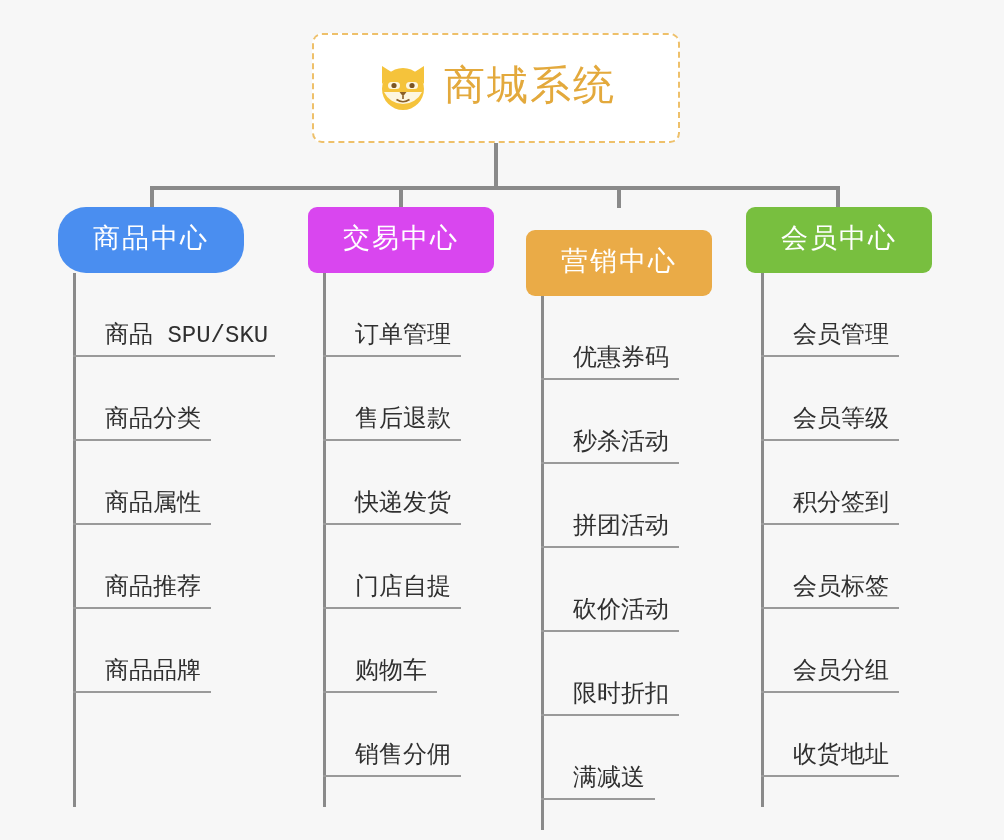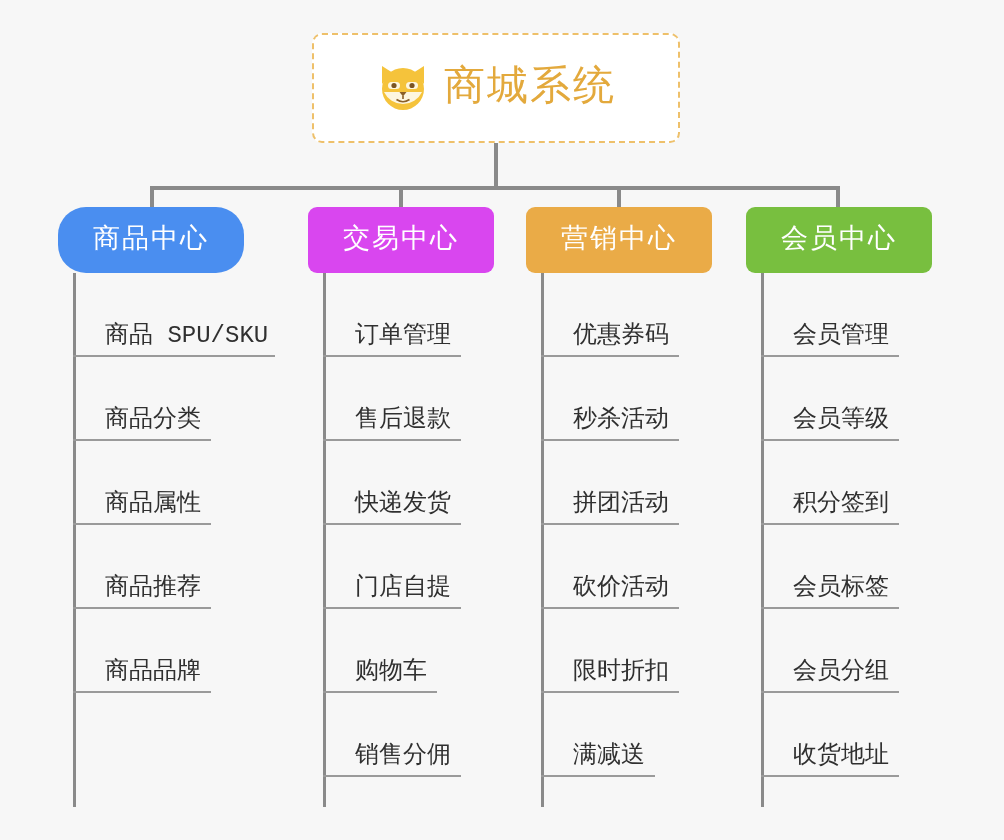--- a/index.html
+++ b/index.html
@@ -123,21 +123,21 @@
     position: absolute;
     left: 0;
     bottom: 0;
     height: 2px;
     background: #9a9a9a;
   }
 
   
   #branch-0 { left: 58px;  }
   #branch-1 { left: 308px; }
-  #branch-2 { left: 526px; }
+  #branch-2 { left: 526px; margin-top: 23px; }
   #branch-3 { left: 746px; }
 
   #branch-0 .branch-header { width: 186px; background: #4a8ef0; border-radius: 28px; }
   #branch-1 .branch-header { width: 186px; background: #e85d56; }
   #branch-2 .branch-header { width: 186px; background: #eaab47; }
   #branch-3 .branch-header { width: 186px; background: #78bf3f; }
 
   #drop-0 { left: 150px; }
   #drop-1 { left: 399px; }
   #drop-2 { left: 617px; }

